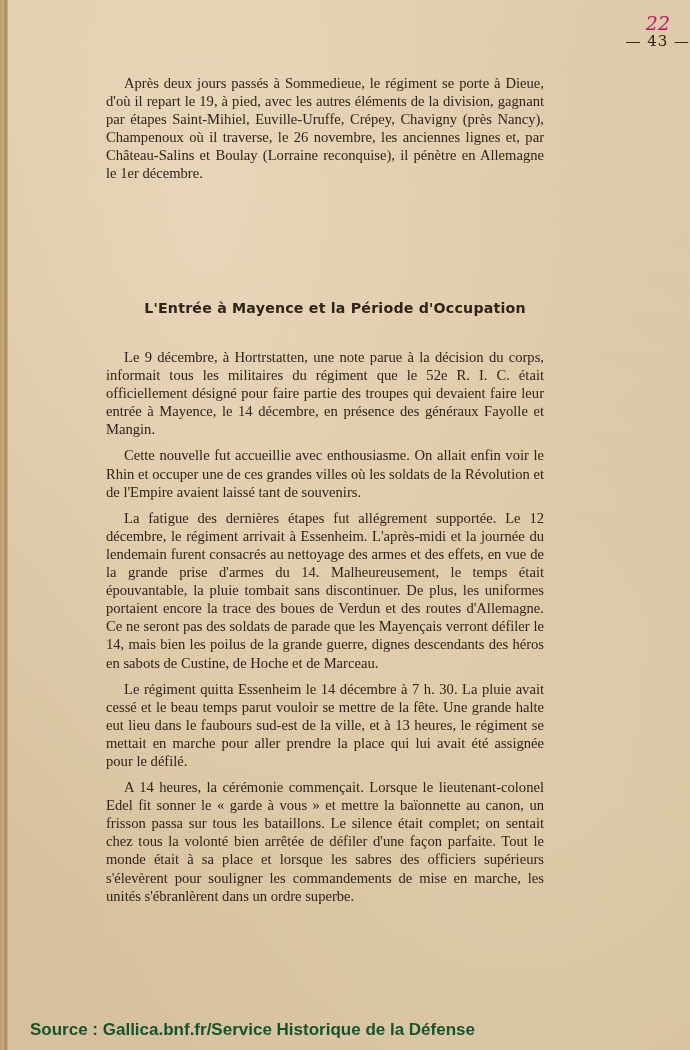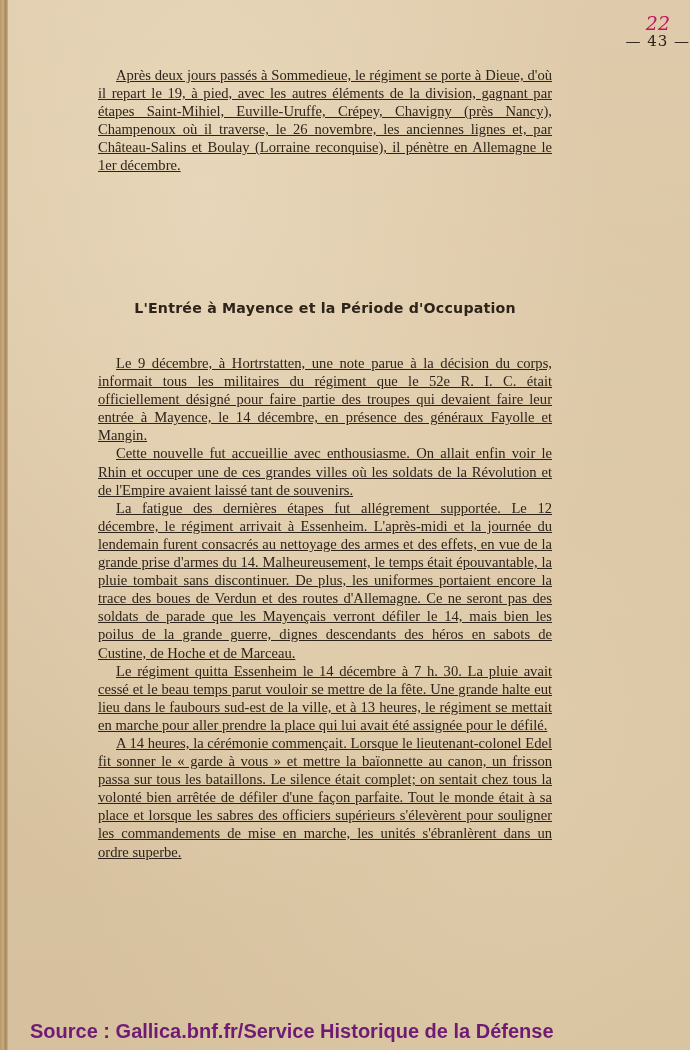--- a/index.html
+++ b/index.html
@@ -25,32 +25,32 @@
   .page-number {
     position: absolute; left: 0; width: 690px; top: 32px;
     text-align: right; font-size: 15px; letter-spacing: 1px;
   }
   .text-block {
     position: absolute; left: 98px; width: 454px;
     font-family: "Liberation Serif", "DejaVu Serif", serif;
     font-size: 14.6px; line-height: 18.1px;
     text-align: justify;
   }
-  .text-block p { margin: 0; text-indent: 18px; text-decoration: underline; }
+  .text-block p { margin: 8px; text-indent: 18px; }
   .tb1 { top: 66px; }
   .heading {
-    position: absolute; top: 300px; left: 98px; width: 454px; text-align: center;
+    position: absolute; top: 300px; left: 108px; width: 454px; text-align: center;
     font-family: "DejaVu Sans", "Liberation Sans", sans-serif; font-weight: bold;
     font-size: 14.2px; letter-spacing: 0.2px;
   }
-  .tb2 { top: 354px; }
+  .tb2 { top: 340px; }
   .source {
     position: absolute; left: 30px; top: 1020px;
     font-family: "Liberation Sans", "DejaVu Sans", sans-serif;
-    font-size: 20px; font-weight: bold; color: #701a75;
+    font-size: 17px; font-weight: bold; color: #14532d;
   }
 </style>
 </head>
 <body>
 
 <div class="spine"></div>
 
 <div class="folio">22</div>
 
 <div class="page-number">— 43 —</div>

